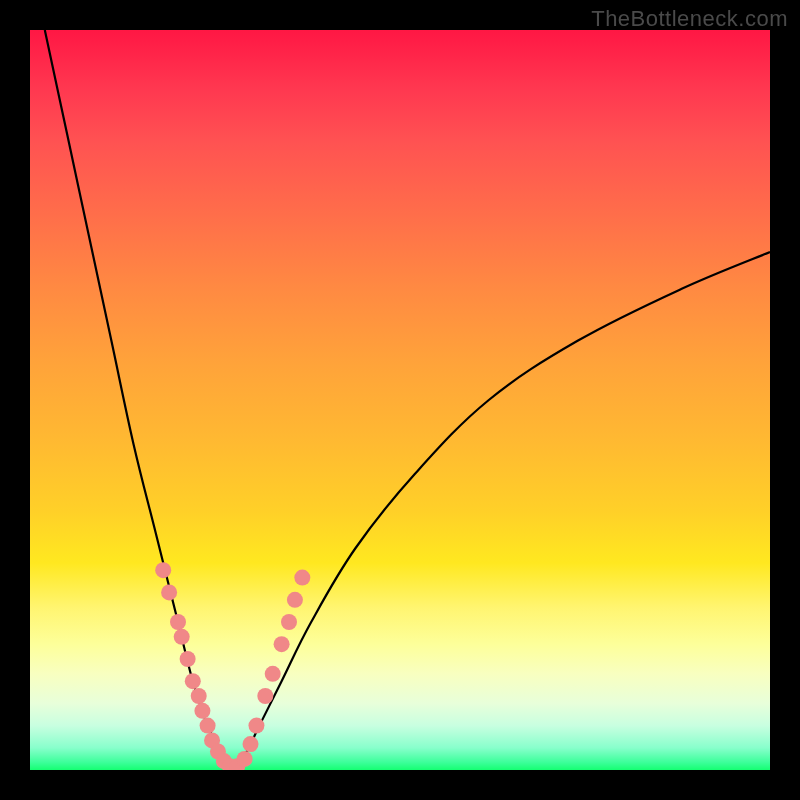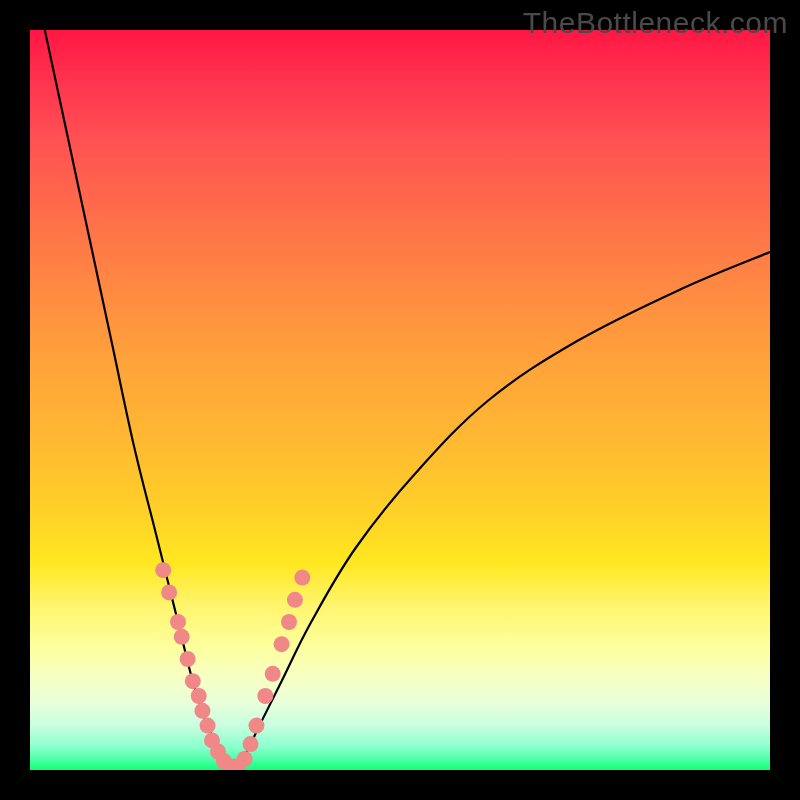--- a/index.html
+++ b/index.html
@@ -9,21 +9,21 @@
       background: #000;
       position: relative;
       font-family: Arial, sans-serif;
       overflow: hidden;
     }
     .watermark {
       position: absolute;
       top: 6px;
       right: 12px;
       color: #4a4a4a;
-      font-size: 30px;
+      font-size: 22px;
       font-weight: 500;
       z-index: 10;
       letter-spacing: 0.5px;
       margin-left: 25px;
     }
     .plot-area {
       position: absolute;
       top: 30px;
       left: 30px;
       width: 740px;

